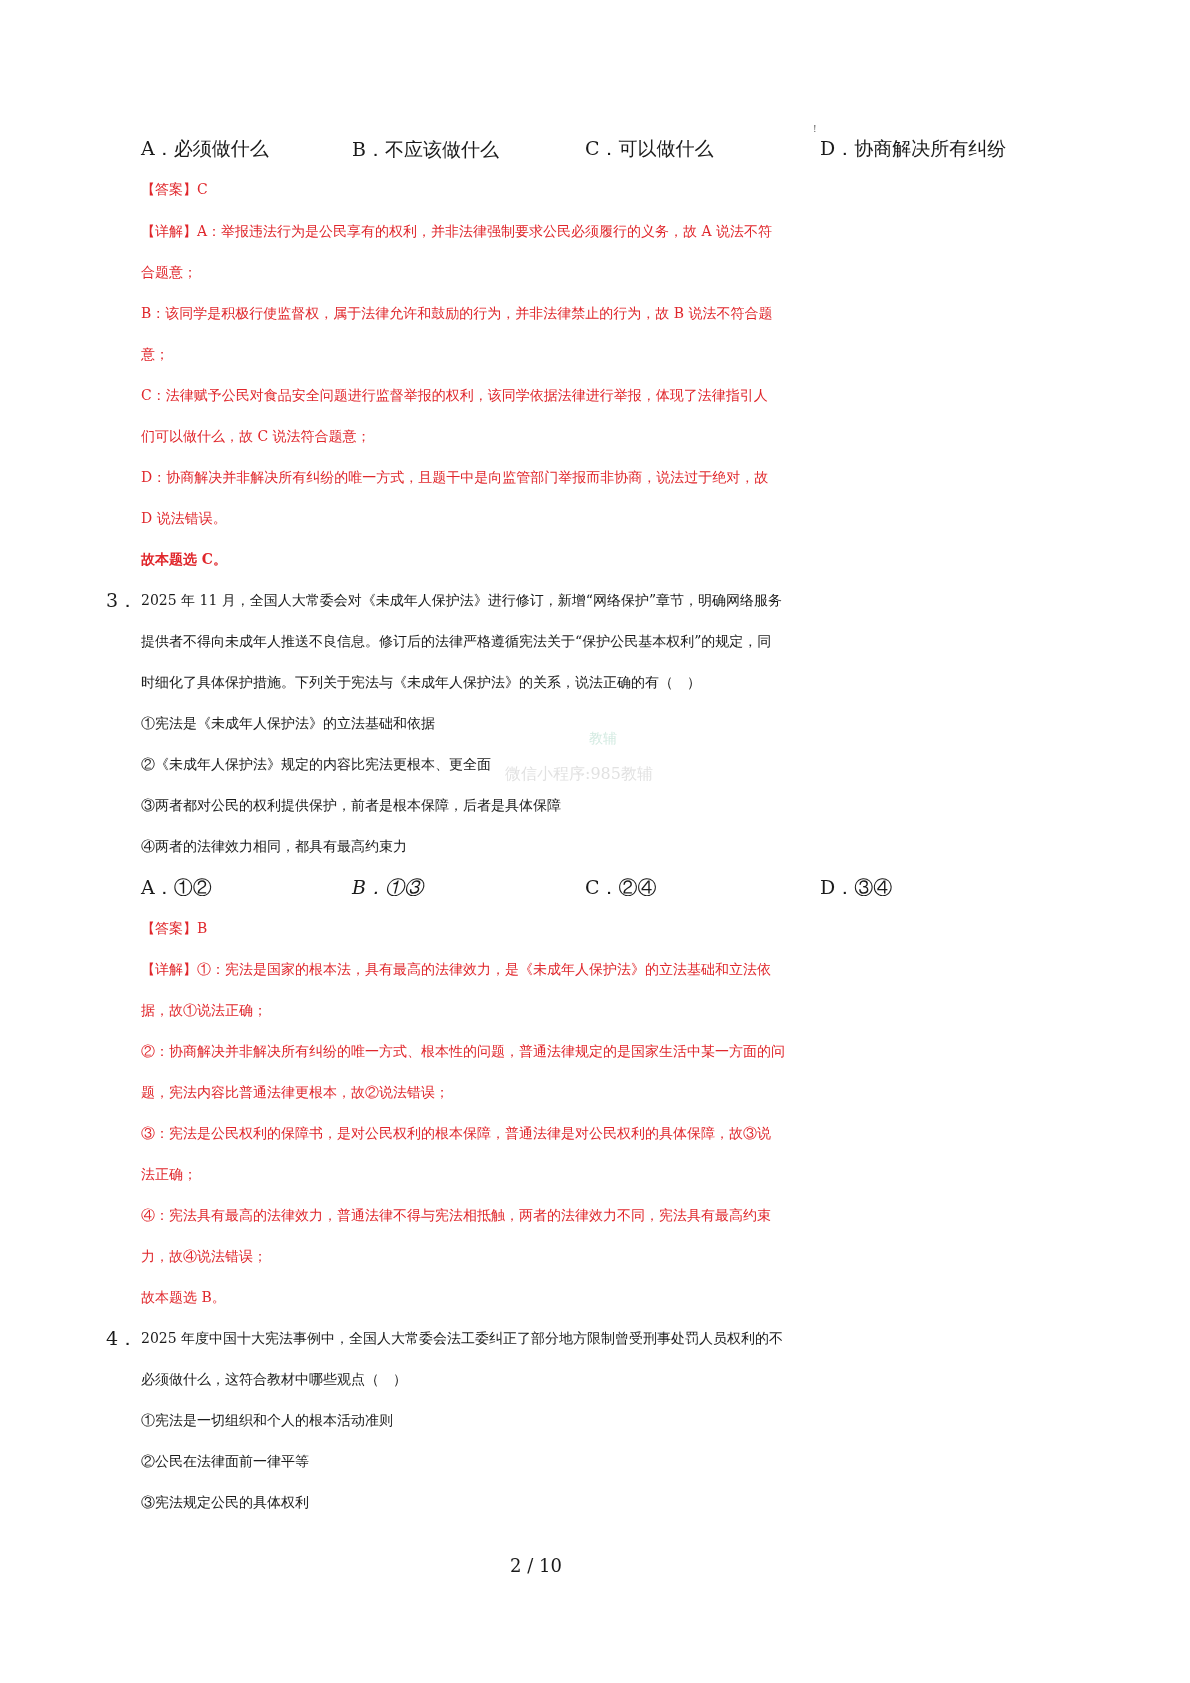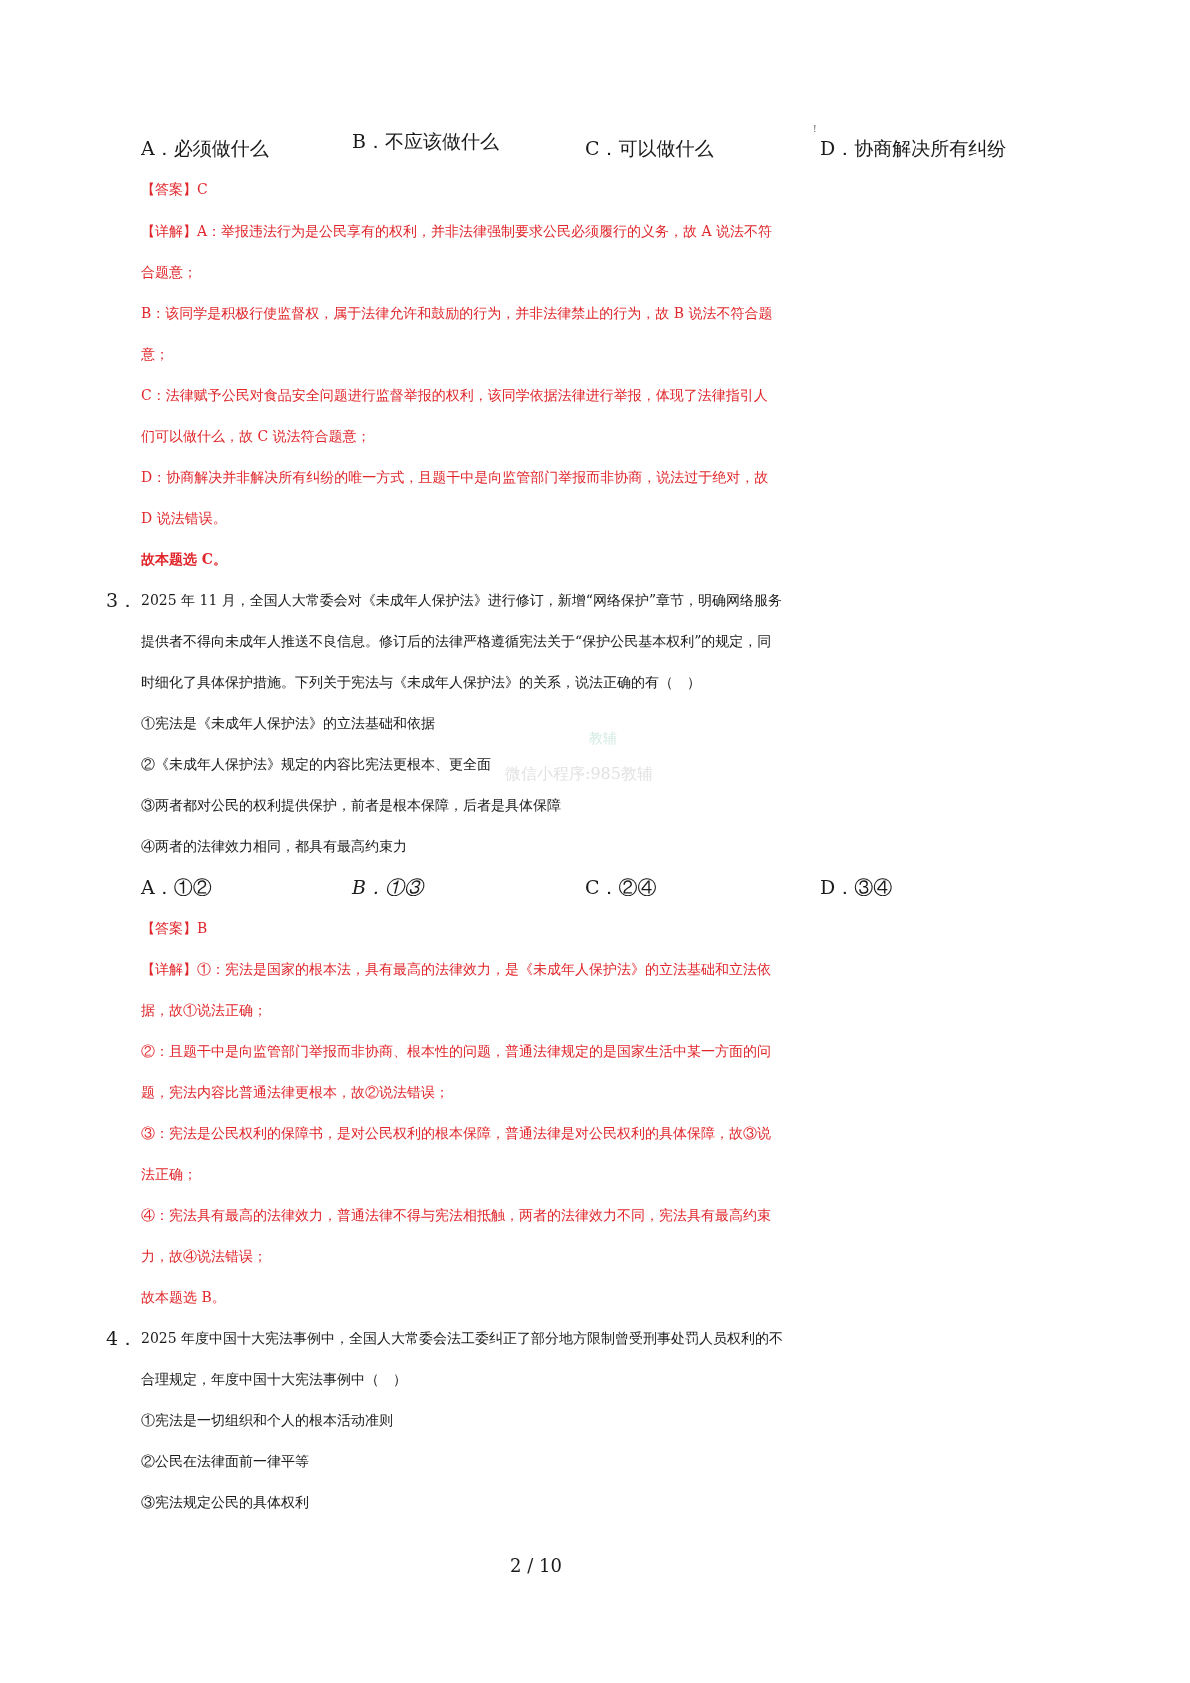--- a/index.html
+++ b/index.html
@@ -24,21 +24,21 @@
 
   <div class="watermark">
     <div class="wm-sub">教辅</div>
     <div class="wm-caption">微信小程序:985教辅</div>
   </div>
 
   <span class="tick">!</span>
 
   <div>
     <span class="opt black" style="left:141px;top:135px;">A．必须做什么</span>
-    <span class="opt black" style="left:352px;top:128px;">B．不应该做什么</span>
+    <span class="opt black" style="left:352px;top:136px;">B．不应该做什么</span>
     <span class="opt black" style="left:585px;top:135px;">C．可以做什么</span>
     <span class="opt black" style="left:820px;top:135px;">D．协商解决所有纠纷</span>
   </div>
 
   <div class="line red" style="top:176px;">【答案】C</div>
   <div class="line red" style="top:218px;">【详解】A：举报违法行为是公民享有的权利，并非法律强制要求公民必须履行的义务，故 A 说法不符</div>
   <div class="line red" style="top:259px;">合题意；</div>
   <div class="line red" style="top:300px;">B：该同学是积极行使监督权，属于法律允许和鼓励的行为，并非法律禁止的行为，故 B 说法不符合题</div>
   <div class="line red" style="top:341px;">意；</div>
   <div class="line red" style="top:382px;">C：法律赋予公民对食品安全问题进行监督举报的权利，该同学依据法律进行举报，体现了法律指引人</div>
@@ -59,29 +59,29 @@
   <div>
     <span class="opt black" style="left:141px;top:874px;">A．①②</span>
     <span class="opt black" style="left:352px;top:874px;font-style:italic;">B．①③</span>
     <span class="opt black" style="left:585px;top:874px;">C．②④</span>
     <span class="opt black" style="left:820px;top:874px;">D．③④</span>
   </div>
 
   <div class="line red" style="top:915px;">【答案】B</div>
   <div class="line red" style="top:956px;">【详解】①：宪法是国家的根本法，具有最高的法律效力，是《未成年人保护法》的立法基础和立法依</div>
   <div class="line red" style="top:997px;">据，故①说法正确；</div>
-  <div class="line red" style="top:1038px;">②：且题干中是向监管部门举报而非协商、根本性的问题，普通法律规定的是国家生活中某一方面的问</div>
+  <div class="line red" style="top:1038px;">②：协商解决并非解决所有纠纷的唯一方式、根本性的问题，普通法律规定的是国家生活中某一方面的问</div>
   <div class="line red" style="top:1079px;">题，宪法内容比普通法律更根本，故②说法错误；</div>
   <div class="line red" style="top:1120px;">③：宪法是公民权利的保障书，是对公民权利的根本保障，普通法律是对公民权利的具体保障，故③说</div>
   <div class="line red" style="top:1161px;">法正确；</div>
   <div class="line red" style="top:1202px;">④：宪法具有最高的法律效力，普通法律不得与宪法相抵触，两者的法律效力不同，宪法具有最高约束</div>
   <div class="line red" style="top:1243px;">力，故④说法错误；</div>
   <div class="line red" style="top:1284px;">故本题选 B。</div>
 
   <span class="qnum black" style="top:1325px;">4．</span>
   <div class="line black" style="top:1325px;">2025 年度中国十大宪法事例中，全国人大常委会法工委纠正了部分地方限制曾受刑事处罚人员权利的不</div>
-  <div class="line black" style="top:1366px;">合理规定，年度中国十大宪法事例中（　）</div>
+  <div class="line black" style="top:1366px;">必须做什么，这符合教材中哪些观点（　）</div>
   <div class="line black" style="top:1407px;text-align:center;">①宪法是一切组织和个人的根本活动准则</div>
   <div class="line black" style="top:1448px;text-align:center;">②公民在法律面前一律平等</div>
   <div class="line black" style="top:1489px;">③宪法规定公民的具体权利</div>
 
   <div class="footer black">2 / 10</div>
 </div>
 
 </body></html>

